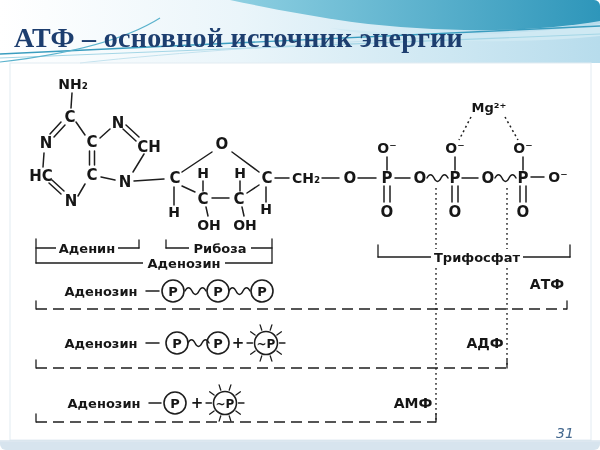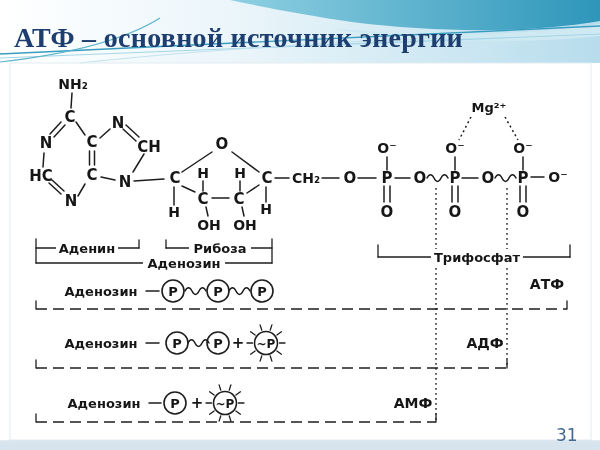--- a/index.html
+++ b/index.html
@@ -1,21 +1,21 @@
 <!DOCTYPE html>
 <html><head>
 <meta charset="utf-8">
 <style>
   html,body{margin:0;padding:0;background:#ffffff;}
   .slide{position:relative;width:600px;height:450px;background:#ffffff;overflow:hidden;
-         font-family:"DejaVu Sans",sans-serif;}
+         font-family:"DejaVu Sans",sans-serif;border-radius:6px;}
   .slide-title{position:absolute;left:14px;top:22px;z-index:5;white-space:nowrap;
          font-family:"Liberation Serif",serif;font-weight:bold;font-size:28px;
          letter-spacing:.3px;color:#1d3e6f;}
-  .page-number{position:absolute;left:556px;top:425px;z-index:5;font-size:17px;color:#44688e;}
+  .page-number{position:absolute;left:556px;top:425px;z-index:5;font-size:14px;color:#44688e;font-style:italic;}
   svg{position:absolute;left:0;top:0;}
   
   text{font-family:"DejaVu Sans",sans-serif;fill:#161616;font-weight:bold;text-anchor:middle;}
   .t15{font-size:15px;}
   .t14{font-size:14px;}
   .t13{font-size:13px;}
   .t12{font-size:12px;}
   .bond{stroke:#1e1e1e;stroke-width:1.5;stroke-linecap:round;fill:none;}
   .thin{stroke-width:1.3;}
   .dotv{stroke:#1e1e1e;stroke-width:1.4;stroke-dasharray:1.8,3.2;fill:none;}

